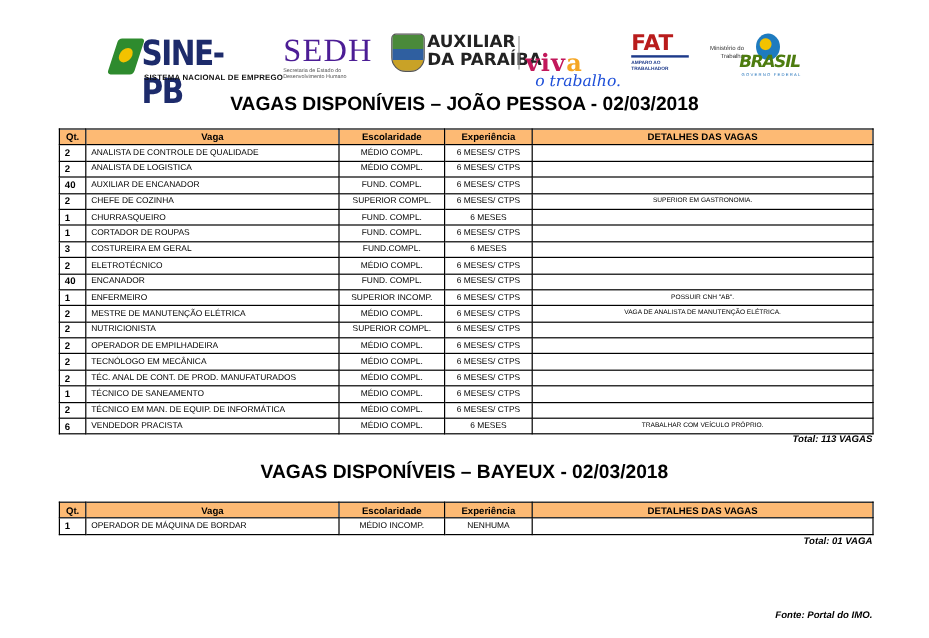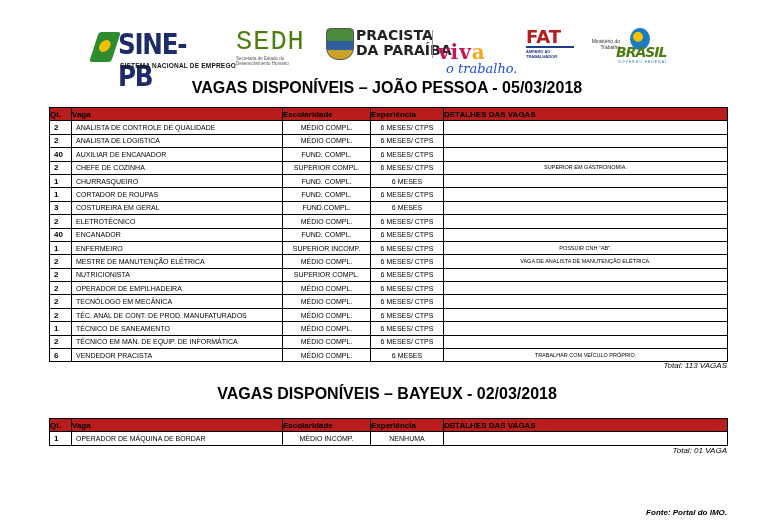--- a/index.html
+++ b/index.html
@@ -8,21 +8,21 @@
   
   .logos { position: absolute; top: 22px; left: 90px; width: 590px; height: 56px; }
   .logo { position: absolute; }
   .sine { left: 4px; top: 6px; width: 130px; height: 48px; }
   .sine .flag { position: absolute; left: 0; top: 4px; width: 22px; height: 30px; background: #2e8b2e; transform: skewX(-18deg); border-radius: 3px; }
   .sine .flag:after { content: ""; position: absolute; left: 5px; top: 8px; width: 11px; height: 12px; background: #f2c200; border-radius: 50%; }
   .sine .name { position: absolute; left: 24px; top: 0; font-family: "DejaVu Sans", sans-serif; font-weight: bold; font-size: 29px; letter-spacing: -1.5px; color: #1d2b6b; transform: scaleX(0.85); transform-origin: left top; line-height: 32px; }
   .sine .sub { position: absolute; left: 26px; top: 34px; font-size: 6.5px; font-weight: bold; color: #111; letter-spacing: 0.2px; white-space: nowrap; }
 
   .sedh { left: 146px; top: 6px; width: 80px; height: 40px; }
-  .sedh .big { font-family: Liberation Mono, monospace; font-size: 27px; color: #4d7c0f; letter-spacing: 1px; line-height: 28px; }
+  .sedh .big { font-family: Liberation Serif, serif; font-size: 27px; color: #4c1d95; letter-spacing: 1px; line-height: 28px; }
   .sedh .small { font-size: 4.5px; color: #555; line-height: 5px; }
 
   .gov { left: 236px; top: 4px; width: 130px; height: 44px; }
   .gov .crest { position: absolute; left: 0; top: 2px; width: 26px; height: 30px; border-radius: 4px 4px 12px 12px; background: linear-gradient(#4a8a3a 0 40%, #2f5fa0 40% 70%, #c9a227 70%); border: 1px solid #555; }
   .gov .txt { position: absolute; left: 30px; top: 2px; font-family: "DejaVu Sans", sans-serif; font-weight: bold; font-size: 14px; line-height: 15px; color: #222; }
   .gov .divider { position: absolute; left: 106px; top: 4px; width: 1px; height: 28px; background: #999; }
 
   .viva { left: 348px; top: 20px; width: 80px; height: 44px; }
   .viva .v1 { font-family: "DejaVu Serif", serif; font-weight: bold; font-size: 20px; color: #c2185b; line-height: 20px; letter-spacing: 1px; }
   .viva .v1 .a { color: #f5a623; }
@@ -39,53 +39,53 @@
   .brasil .tag { position: absolute; left: 6px; top: 32px; font-size: 3.5px; color: #1e6fb8; letter-spacing: 1px; }
 
   
   .title { position: absolute; left: 0; width: 774px; text-align: center; font-family: "Liberation Sans", sans-serif; font-weight: bold; font-size: 16px; }
   .t1 { top: 79px; }
   .t2 { top: 385px; }
 
   
   table.vagas { position: absolute; left: 49px; border-collapse: collapse; table-layout: fixed; font-family: "Liberation Sans", sans-serif; }
   table.vagas th, table.vagas td { border: 1px solid #000; padding: 0; height: 12.4px; line-height: 11px; overflow: hidden; white-space: nowrap; }
-  table.vagas th { background: #b91c1c; font-size: 8px; font-weight: bold; text-align: left; }
+  table.vagas th { background: #fdba74; font-size: 8px; font-weight: bold; text-align: center; }
   table.vagas td { font-size: 7px; }
   td.qt { font-weight: bold; text-align: left; padding-left: 4px !important; font-size: 8px !important; }
   td.vaga { padding-left: 4px !important; }
   td.esc, td.exp { text-align: center; }
   td.det { text-align: center; font-size: 5.5px !important; }
   .tbl1 { top: 107px; }
   .tbl2 { top: 418px; }
 
   .col-qt { width: 22px; } .col-vaga { width: 211px; } .col-esc { width: 88px; } .col-exp { width: 73px; } .col-det { width: 284px; }
 
-  .total { position: absolute; right: 47px; font-weight: normal; font-style: italic; font-size: 8px; }
+  .total { position: absolute; right: 47px; font-weight: bold; font-style: italic; font-size: 8px; }
   .total1 { top: 361px; }
   .total2 { top: 446px; }
   .fonte { position: absolute; right: 47px; top: 508px; font-weight: bold; font-style: italic; font-size: 8px; }
 </style>
 </head>
 <body>
 
 <div class="logos">
   <div class="logo sine">
     <div class="flag"></div>
     <div class="name">SINE-PB</div>
     <div class="sub">SISTEMA NACIONAL DE EMPREGO</div>
   </div>
   <div class="logo sedh">
     <div class="big">SEDH</div>
     <div class="small">Secretaria de Estado do Desenvolvimento Humano</div>
   </div>
   <div class="logo gov">
     <div class="crest"></div>
     <div class="txt">
-      <div>PRACISTA</div>
+      <div>AUXILIAR</div>
       <div>DA PARAÍBA</div>
     </div>
     <div class="divider"></div>
   </div>
   <div class="logo viva">
     <div class="v1"><span>viv</span><span class="a">a</span></div>
     <div class="v2">o trabalho.</div>
   </div>
   <div class="logo fat">
     <div class="big">FAT</div>
@@ -95,21 +95,21 @@
     <div>Ministério do</div>
     <div>Trabalho</div>
   </div>
   <div class="logo brasil">
     <div class="globe"></div>
     <div class="word">BRASIL</div>
     <div class="tag">GOVERNO FEDERAL</div>
   </div>
 </div>
 
-<div class="title t1">VAGAS DISPONÍVEIS – JOÃO PESSOA - 05/03/2018</div>
+<div class="title t1">VAGAS DISPONÍVEIS – JOÃO PESSOA - 02/03/2018</div>
 <table class="vagas tbl1">
   <colgroup>
       <col class="col-qt">
       <col class="col-vaga">
       <col class="col-esc">
       <col class="col-exp">
       <col class="col-det">
     </colgroup>
   <thead>
     <tr>

